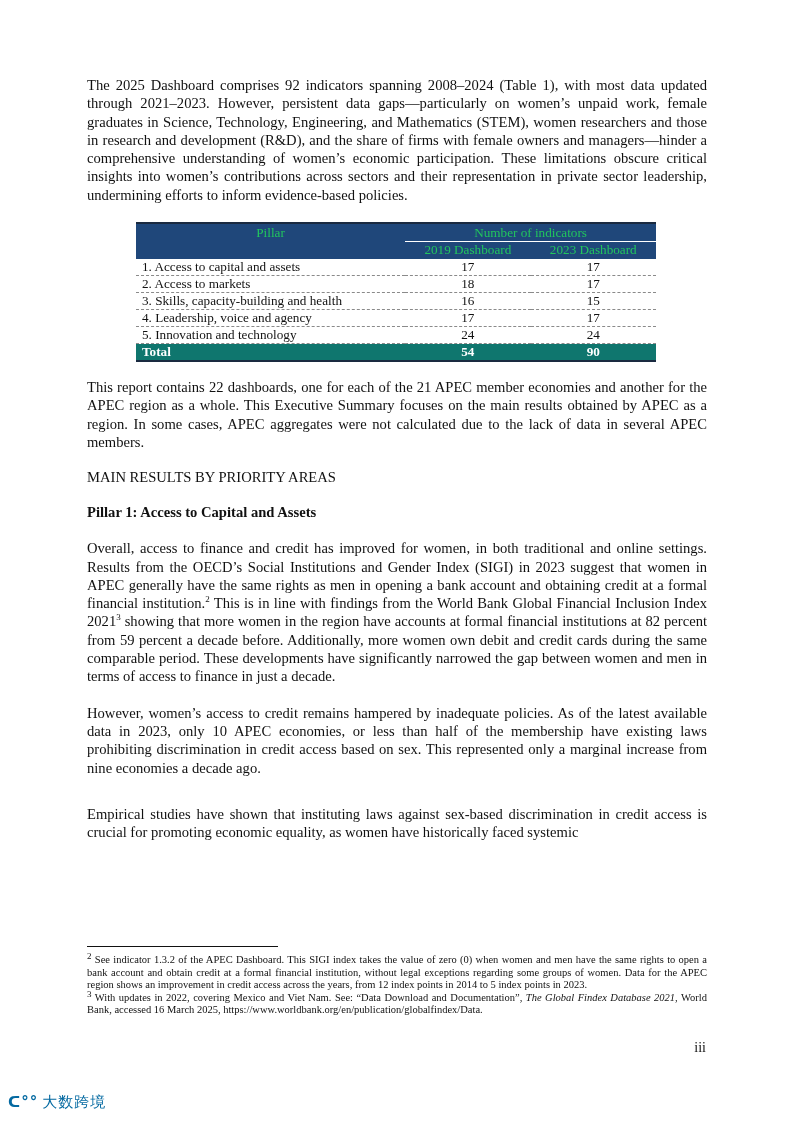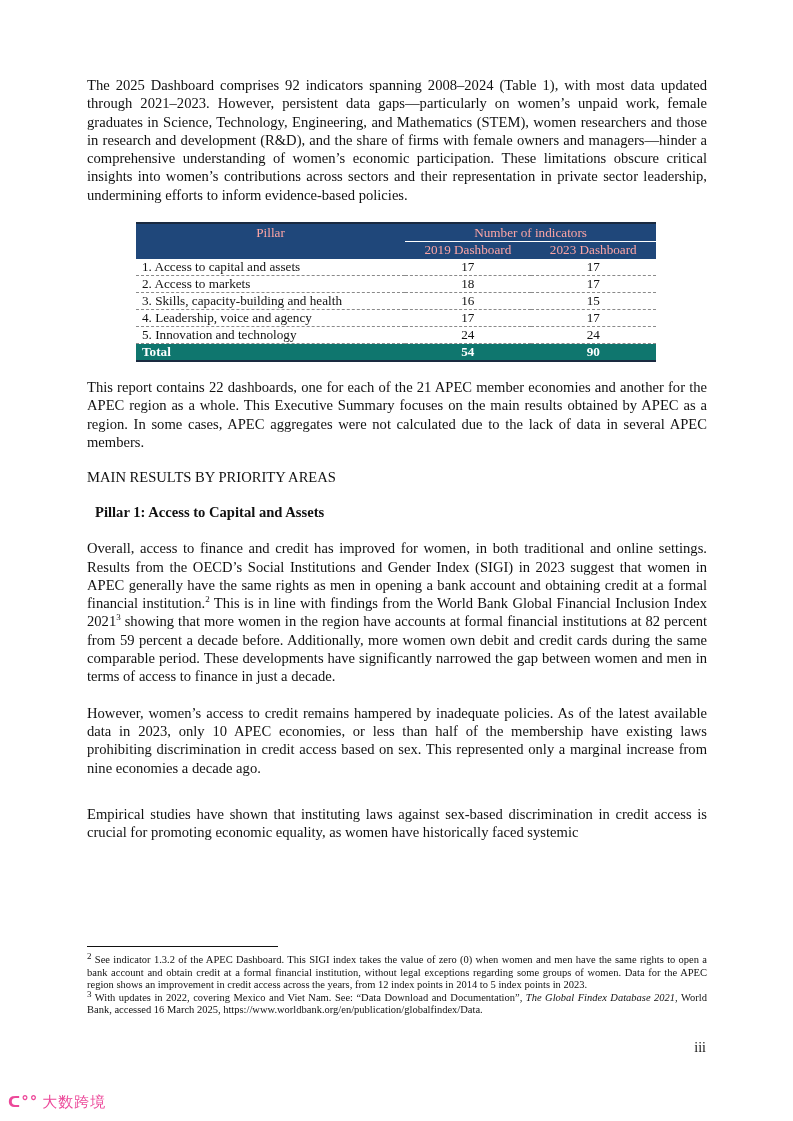--- a/index.html
+++ b/index.html
@@ -4,42 +4,42 @@
 <style>
   html, body { margin: 0; padding: 0; background: #ffffff; }
   body { width: 793px; height: 1121px; position: relative; overflow: hidden;
          font-family: "Liberation Serif", "DejaVu Serif", serif; color: #111; }
   .page { position: absolute; left: 87px; top: 76px; width: 620px; }
   .p { font-size: 14.6px; line-height: 18.3px; text-align: justify; margin: 0; }
   .p1 { margin-bottom: 18px; }
   .table-title { text-align: center; font-weight: bold; font-size: 14.6px; margin: 0 0 5px 0; }
   table { border-collapse: collapse; width: 520px; margin-left: 49px; font-size: 13.2px; line-height: 16px; }
   th, td { padding: 0 6px; }
-  thead tr th { background: #1f477a; color: #fca5a5; font-weight: normal; }
+  thead tr th { background: #1f477a; color: #22c55e; font-weight: normal; }
   .hdr-top th { padding-top: 1px; }
   .hdr-top th.pillar { text-align: center; vertical-align: top; }
   .hdr-top th.num { text-align: center; border-bottom: 1px solid #fff; }
   .hdr-sub th { text-align: center; padding-bottom: 1px; }
   .thead-border { border-top: 2px solid #1a2a40; }
   tbody td { border-bottom: 1px dashed #8a8a8a; }
   tbody td.c { text-align: center; }
   tbody tr.total td { background: #0f766e; color: #fff; font-weight: bold; border-bottom: 2px solid #1a2a40; }
   .p2 { margin-top: 16px; }
   .h1 { font-weight: normal; font-size: 14.6px; margin: 18px 0 0 0; }
-  .h2 { font-weight: bold; font-size: 14.6px; margin: 18px 0 0 8px; }
+  .h2 { font-weight: bold; font-size: 14.6px; margin: 18px 0 0 0; }
   .p3 { margin-top: 18px; }
   .p4 { margin-top: 18px; }
   .p5 { margin-top: 28px; }
   sup { font-size: 9px; line-height: 0; }
   .fn-rule { position: absolute; left: 87px; top: 946px; width: 191px; border-top: 1px solid #111; }
   .footnotes { position: absolute; left: 87px; top: 954px; width: 620px; font-size: 10.5px; line-height: 12.6px; text-align: justify; }
   .footnotes p { margin: 0; }
   .page-num { position: absolute; right: 87px; top: 1040px; font-size: 14px; }
   .watermark { position: absolute; left: 8px; top: 1093px; font-family: "DejaVu Sans", sans-serif;
-               font-size: 15px; color: #ec4899; letter-spacing: 1px; }
+               font-size: 15px; color: #0369a1; letter-spacing: 1px; }
   .watermark .logo { font-weight: bold; margin-right: 4px; }
 </style>
 </head>
 <body>
 
 <div class="page">
   <p class="p p1">The 2025 Dashboard comprises 92 indicators spanning 2008–2024 (Table 1), with most data updated through 2021–2023. However, persistent data gaps—particularly on women’s unpaid work, female graduates in Science, Technology, Engineering, and Mathematics (STEM), women researchers and those in research and development (R&amp;D), and the share of firms with female owners and managers—hinder a comprehensive understanding of women’s economic participation. These limitations obscure critical insights into women’s contributions across sectors and their representation in private sector leadership, undermining efforts to inform evidence-based policies.</p>
 
   <table>
     <thead>

